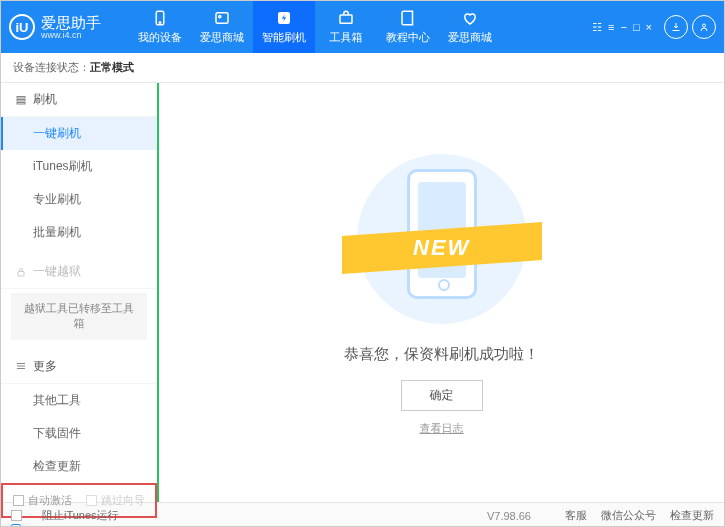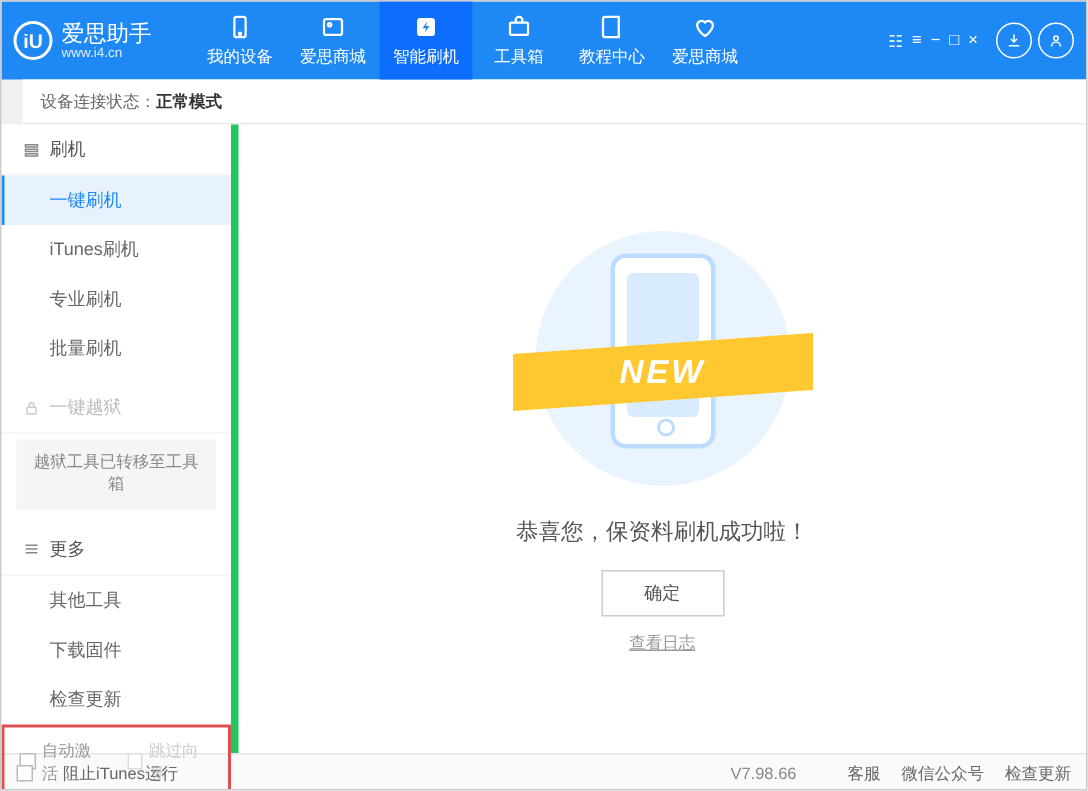--- a/index.html
+++ b/index.html
@@ -11,25 +11,25 @@
 .logo-text { font-size: 15px; font-weight: 500; line-height: 1; }
 .logo-sub { font-size: 9px; opacity: 0.85; }
 .nav { display: flex; flex: 1; height: 100%; }
 .nav-item { width: 62px; display: flex; flex-direction: column; align-items: center; justify-content: center; font-size: 11px; cursor: pointer; }
 .nav-item.active { background: #0d6efd; }
 .nav-icon { width: 18px; height: 18px; margin-bottom: 3px; }
 .hdr-right { display: flex; align-items: center; gap: 4px; margin-left: auto; }
 .win-ctrl { display: flex; gap: 6px; font-size: 11px; margin-right: 8px; }
 .circ-btn { width: 24px; height: 24px; border: 1.5px solid #fff; border-radius: 50%; display: flex; align-items: center; justify-content: center; }
 
-.status-bar { height: 30px; background: #fff; border-bottom: 1px solid #e8e8e8; display: flex; align-items: center; padding: 0 12px; font-size: 11px; color: #666; margin-left: 14px; }
+.status-bar { height: 30px; background: #fff; border-bottom: 1px solid #e8e8e8; display: flex; align-items: center; padding: 0 12px; font-size: 11px; color: #666; }
 .status-bar b { color: #333; font-weight: 600; }
 
 .body { display: flex; height: 419px; background: #fff; }
-.sidebar { width: 158px; border-right: 5px solid #22c55e; display: flex; flex-direction: column; font-size: 12px; }
+.sidebar { width: 158px; border-right: 2px solid #22c55e; display: flex; flex-direction: column; font-size: 12px; }
 .side-section { padding: 8px 14px; color: #555; display: flex; align-items: center; border-bottom: 1px solid #f4f4f4; }
 .side-section .ic { width: 12px; height: 12px; margin-right: 6px; }
 .side-item { padding: 8px 14px 8px 32px; color: #666; cursor: pointer; }
 .side-item.active { background: #e8f2ff; color: #1e88f5; border-left: 2px solid #1e88f5; padding-left: 30px; }
 .side-note { background: #f5f5f5; margin: 4px 10px; padding: 8px; font-size: 11px; color: #888; text-align: center; line-height: 1.4; }
 .gap { flex: 0 0 6px; }
 .side-bottom { margin-top: auto; }
 .highlight-box { border: 2px solid #e05050; padding: 8px 10px; display: flex; align-items: center; gap: 14px; font-size: 11px; color: #999; }
 .highlight-box label { display: flex; align-items: center; gap: 4px; }
 .checkbox { width: 11px; height: 11px; border: 1px solid #bbb; background: #fff; display: inline-block; }

